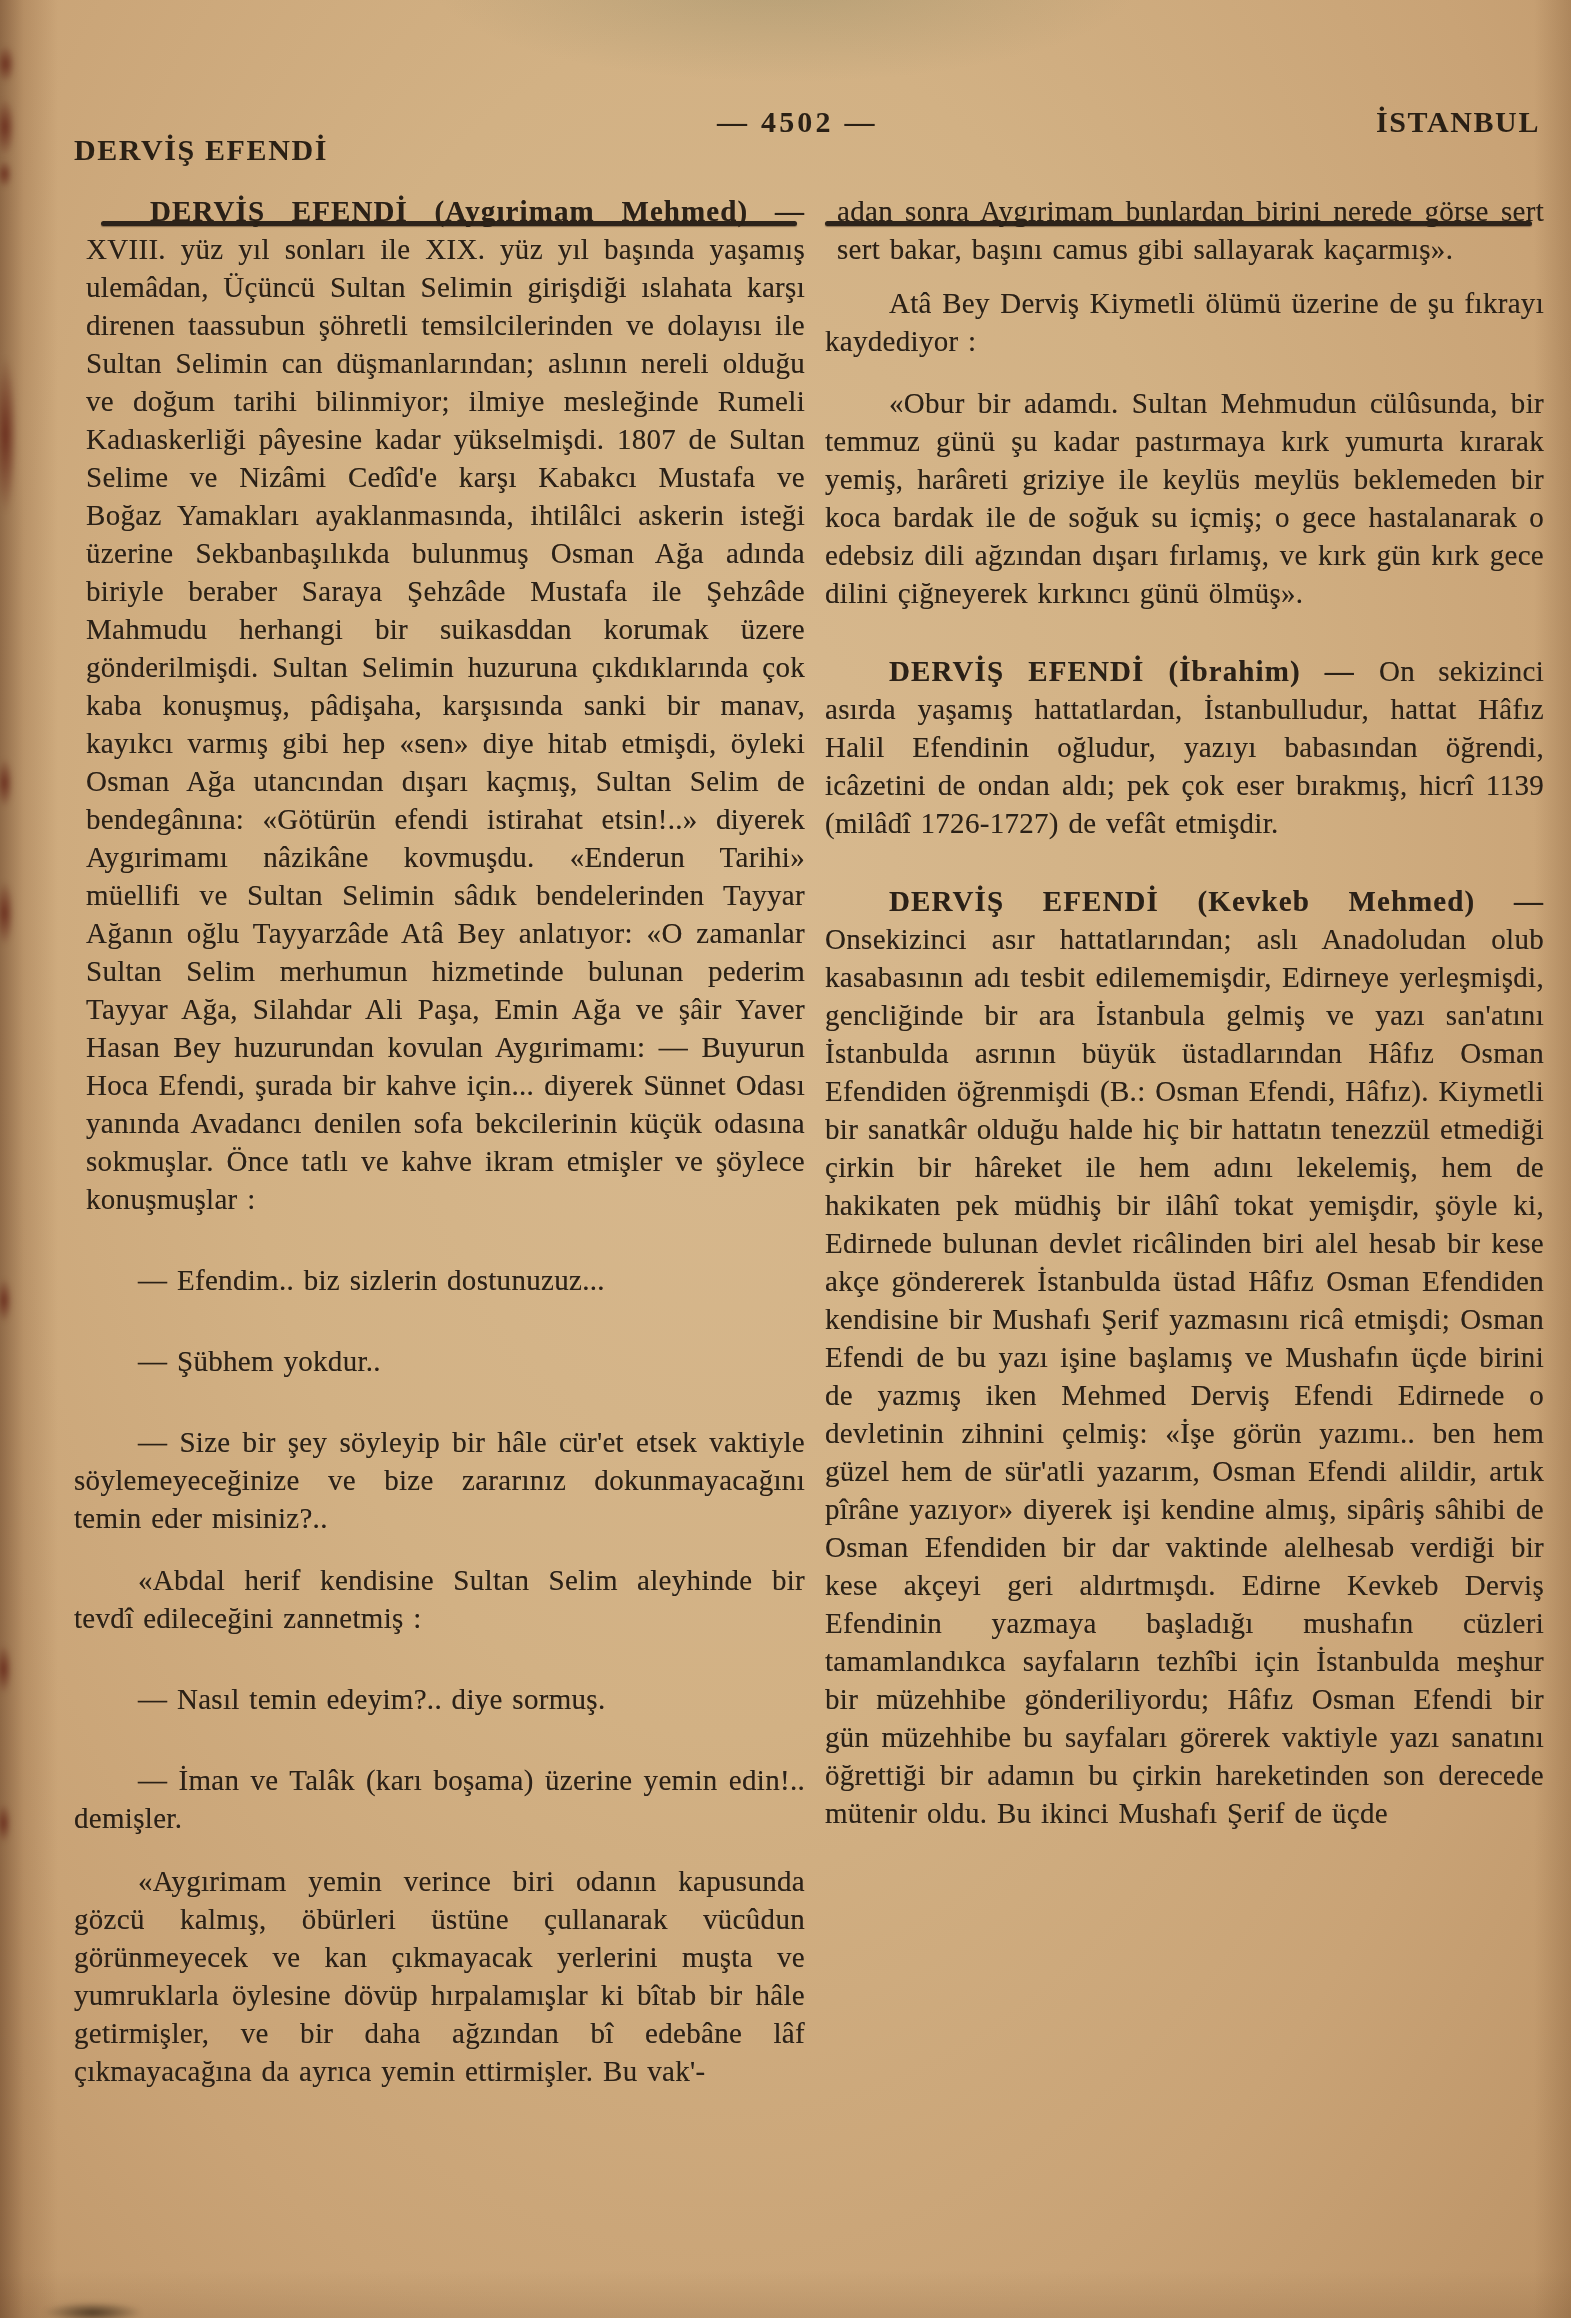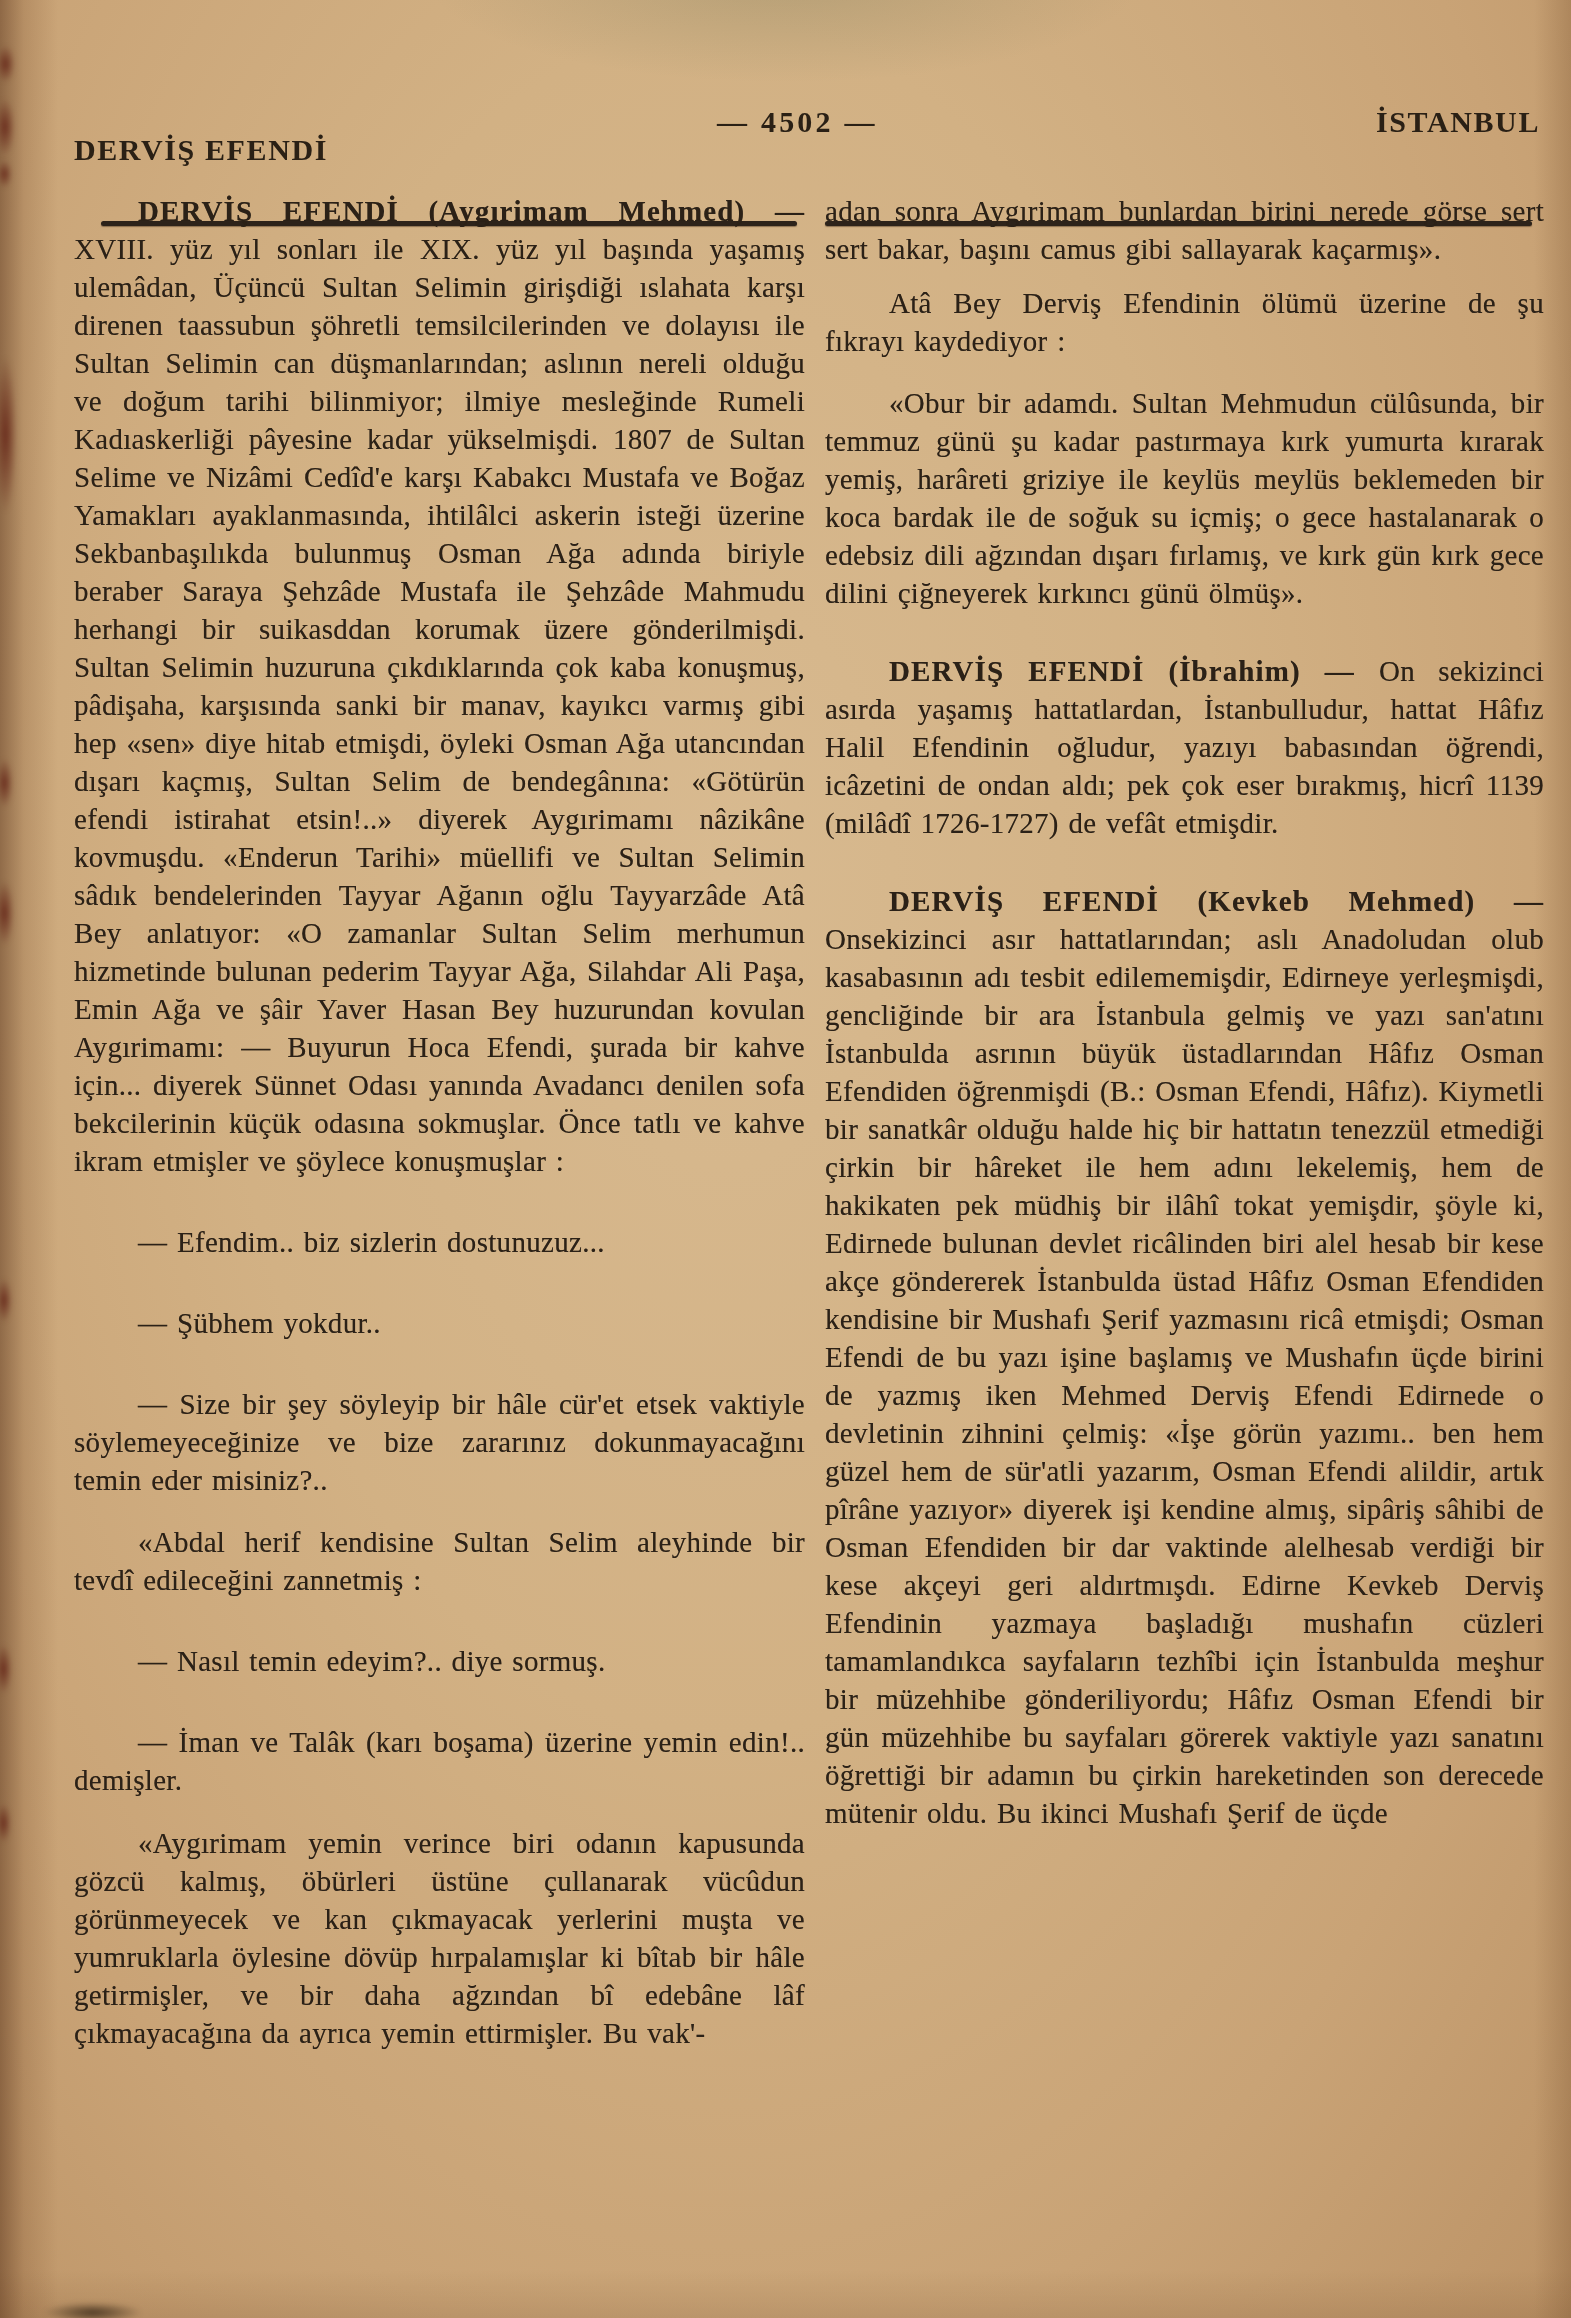--- a/index.html
+++ b/index.html
@@ -37,21 +37,21 @@
     text-shadow:0 0 0.5px rgba(43,33,23,.45);
   }
   .col.left{left:74px;width:731px;}
   .col.right{left:825px;width:719px;}
   .col p{margin:0;text-indent:64px;}
   .col p.cont{text-indent:0;margin-top:0;}
   .col p.plain{margin-top:16px;}
   .col p.dialog{margin-top:43px;}
   .col p.quote{margin-top:24.4px;}
   .col p.entry{margin-top:40px;}
-  .col p:first-child{margin-top:0;}
+  .col p:first-child{margin-top:0;margin-left:12px;}
   .col p .lead{font-weight:bold;letter-spacing:1.1px;}
   .col p.bibl{font-size:23px;line-height:30px;margin-top:25.5px;text-indent:51px;letter-spacing:0.2px;}
 </style>
 </head>
 <body>
 
 <div class="page">
 
   <div class="stain red" style="left:-4.2px;top:45px;width:19px;height:38px;"></div>
   <div class="stain red" style="left:-5.3px;top:98px;width:20px;height:58px;"></div>
@@ -78,20 +78,20 @@
       <p class="dialog"><span>— Efendim.. biz sizlerin dostunuzuz...</span></p>
       <p class="dialog"><span>— Şübhem yokdur..</span></p>
       <p class="dialog"><span>— Size bir şey söyleyip bir hâle cür'et etsek vaktiyle söylemeyeceğinize ve bize zararınız dokunmayacağını temin eder misiniz?..</span></p>
       <p class="quote"><span>«Abdal herif kendisine Sultan Selim aleyhinde bir tevdî edileceğini zannetmiş :</span></p>
       <p class="dialog"><span>— Nasıl temin edeyim?.. diye sormuş.</span></p>
       <p class="dialog"><span>— İman ve Talâk (karı boşama) üzerine yemin edin!.. demişler.</span></p>
       <p class="quote"><span>«Aygırimam yemin verince biri odanın kapusunda gözcü kalmış, öbürleri üstüne çullanarak vücûdun görünmeyecek ve kan çıkmayacak yerlerini muşta ve yumruklarla öylesine dövüp hırpalamışlar ki bîtab bir hâle getirmişler, ve bir daha ağzından bî edebâne lâf çıkmayacağına da ayrıca yemin ettirmişler. Bu vak'-</span></p>
     </div>
   <div class="col right">
       <p class="cont"><span>adan sonra Aygırimam bunlardan birini nerede görse sert sert bakar, başını camus gibi sallayarak kaçarmış».</span></p>
-      <p class="plain"><span>Atâ Bey Derviş Efendinin ölümü üzerine de şu fıkrayı kaydediyor :</span></p>
+      <p class="plain"><span>Atâ Bey Derviş Kiymetli ölümü üzerine de şu fıkrayı kaydediyor :</span></p>
       <p class="quote"><span>«Obur bir adamdı. Sultan Mehmudun cülûsunda, bir temmuz günü şu kadar pastırmaya kırk yumurta kırarak yemiş, harâreti griziye ile keylüs meylüs beklemeden bir koca bardak ile de soğuk su içmiş; o gece hastalanarak o edebsiz dili ağzından dışarı fırlamış, ve kırk gün kırk gece dilini çiğneyerek kırkıncı günü ölmüş».</span></p>
       <p class="entry"><span class="lead">DERVİŞ EFENDİ (İbrahim) — </span><span>On sekizinci asırda yaşamış hattatlardan, İstanbulludur, hattat Hâfız Halil Efendinin oğludur, yazıyı babasından öğrendi, icâzetini de ondan aldı; pek çok eser bırakmış, hicrî 1139 (milâdî 1726-1727) de vefât etmişdir.</span></p>
       <p class="entry"><span class="lead">DERVİŞ EFENDİ (Kevkeb Mehmed) — </span><span>Onsekizinci asır hattatlarından; aslı Anadoludan olub kasabasının adı tesbit edilememişdir, Edirneye yerleşmişdi, gencliğinde bir ara İstanbula gelmiş ve yazı san'atını İstanbulda asrının büyük üstadlarından Hâfız Osman Efendiden öğrenmişdi (B.: Osman Efendi, Hâfız). Kiymetli bir sanatkâr olduğu halde hiç bir hattatın tenezzül etmediği çirkin bir hâreket ile hem adını lekelemiş, hem de hakikaten pek müdhiş bir ilâhî tokat yemişdir, şöyle ki, Edirnede bulunan devlet ricâlinden biri alel hesab bir kese akçe göndererek İstanbulda üstad Hâfız Osman Efendiden kendisine bir Mushafı Şerif yazmasını ricâ etmişdi; Osman Efendi de bu yazı işine başlamış ve Mushafın üçde birini de yazmış iken Mehmed Derviş Efendi Edirnede o devletinin zihnini çelmiş: «İşe görün yazımı.. ben hem güzel hem de sür'atli yazarım, Osman Efendi alildir, artık pîrâne yazıyor» diyerek işi kendine almış, sipâriş sâhibi de Osman Efendiden bir dar vaktinde alelhesab verdiği bir kese akçeyi geri aldırtmışdı. Edirne Kevkeb Derviş Efendinin yazmaya başladığı mushafın cüzleri tamamlandıkca sayfaların tezhîbi için İstanbulda meşhur bir müzehhibe gönderiliyordu; Hâfız Osman Efendi bir gün müzehhibe bu sayfaları görerek vaktiyle yazı sanatını öğrettiği bir adamın bu çirkin hareketinden son derecede mütenir oldu. Bu ikinci Mushafı Şerif de üçde</span></p>
     </div>
 
 </div>
 
 
 </body></html>

